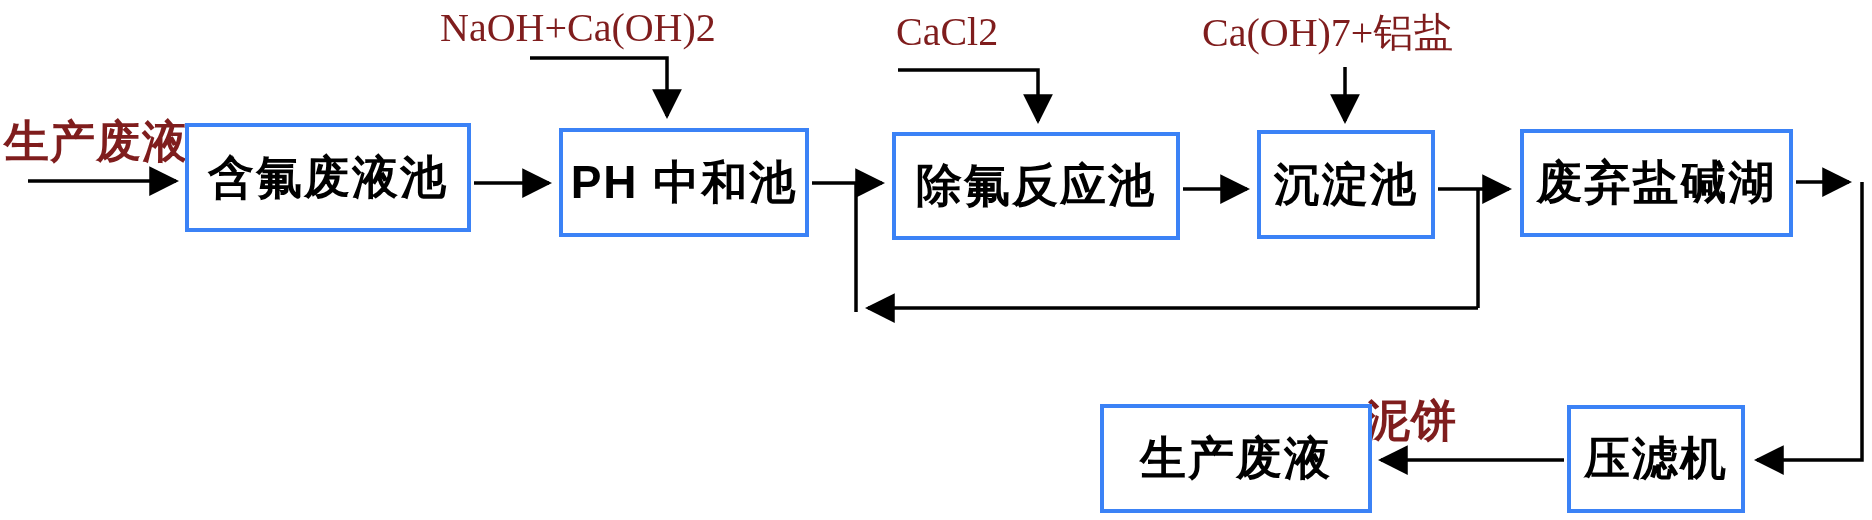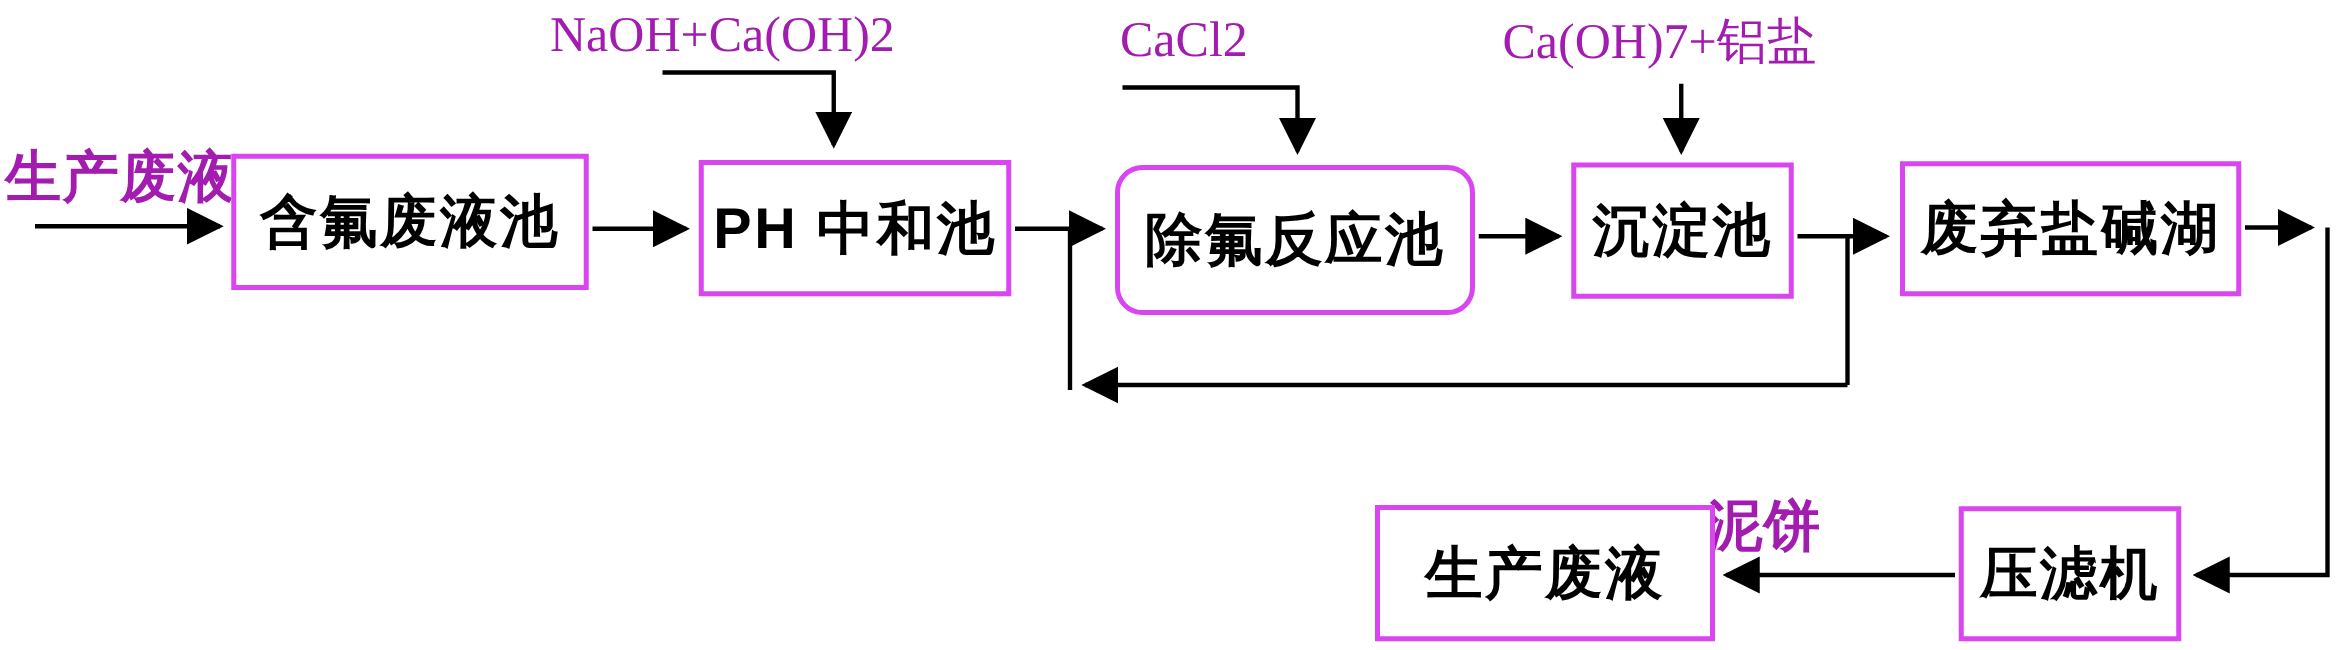--- a/index.html
+++ b/index.html
@@ -17,50 +17,50 @@
   }
   #wires {
     position: absolute;
     left: 0; top: 0;
     width: 1872px;
     height: 520px;
   }
   .node {
     position: absolute;
     box-sizing: border-box;
-    border: 4px solid #d946ef;
+    border: 4px solid #3b82f6;
     background: #fff;
     display: flex;
     align-items: center;
     justify-content: center;
     font-weight: bold;
     font-size: 46px;
     color: #000;
     letter-spacing: 2px;
     white-space: nowrap;
   }
   .free-label {
     position: absolute;
-    color: #a21caf;
+    color: #7f1d1d;
     white-space: nowrap;
   }
   .cjk-bold {
     font-weight: bold;
     font-size: 45px;
     letter-spacing: 1px;
   }
   .reagent {
     font-family: "Liberation Serif", serif;
     font-weight: normal;
     font-size: 40px;
   }
   
   #box-fluoride-waste-pool   { left: 185px;  top: 123px; width: 286px; height: 109px; }
   #box-ph-neutralize-pool    { left: 559px;  top: 128px; width: 250px; height: 109px; text-align: right; }
-  #box-defluorination-pool   { left: 892px;  top: 132px; width: 288px; height: 120px; border-radius: 22px; }
+  #box-defluorination-pool   { left: 892px;  top: 132px; width: 288px; height: 108px; }
   #box-sedimentation-pool    { left: 1257px; top: 130px; width: 178px; height: 109px; }
   #box-sludge-thickener      { left: 1520px; top: 129px; width: 273px; height: 108px; }
   #box-salt-alkali-lake      { left: 1100px; top: 404px; width: 272px; height: 109px; }
   #box-filter-press          { left: 1567px; top: 405px; width: 178px; height: 108px; }
 
   #label-source   { left: 4px;    top: 112px; }
   #label-mudcake  { left: 1365px; top: 391px; }
   #label-naoh     { left: 440px;  top: 4px;  }
   #label-cacl2    { left: 896px;  top: 8px;  }
   #label-caoh-al  { left: 1202px; top: 5px;  }

